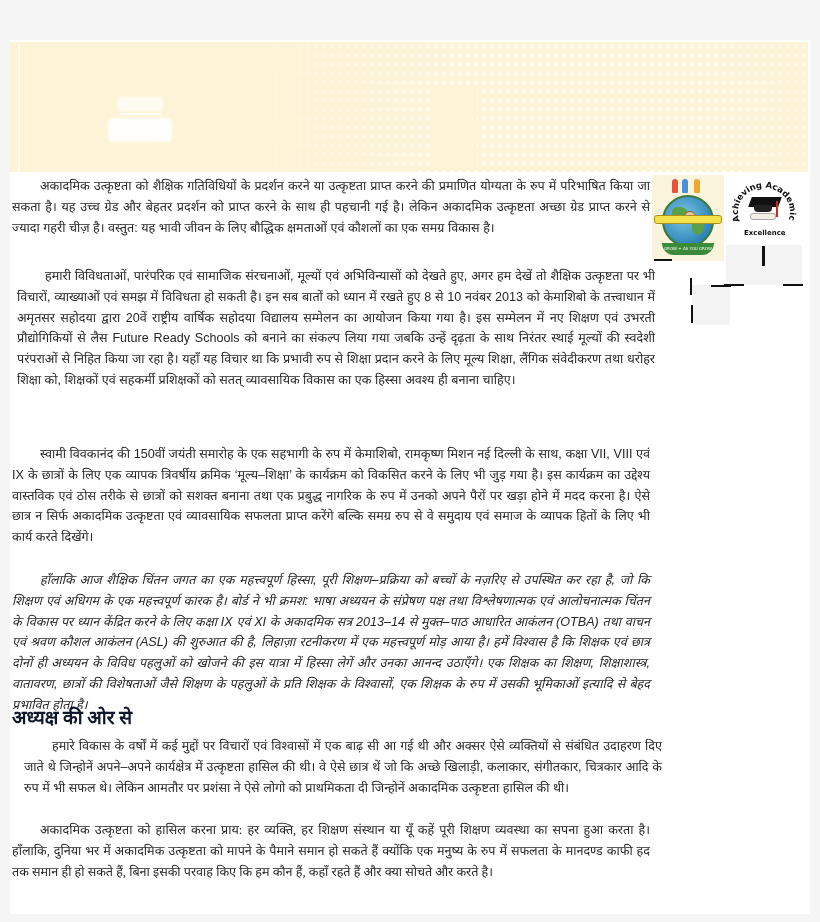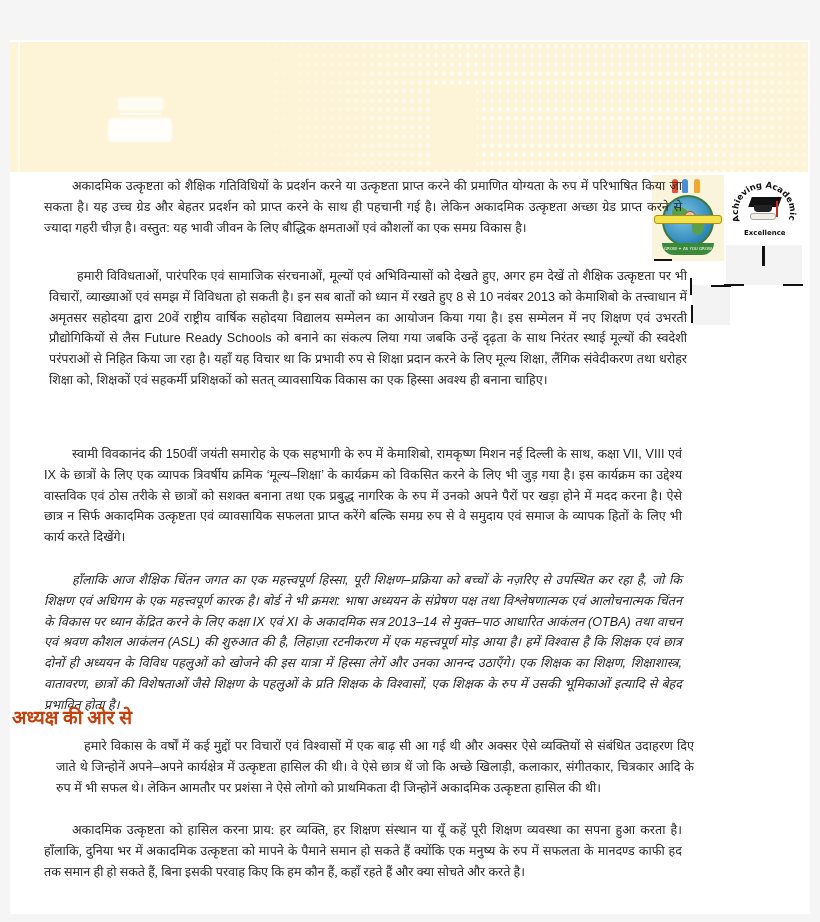--- a/index.html
+++ b/index.html
@@ -108,30 +108,30 @@
     .frag { position: absolute; background: #f3f3f3; }
     .tick { position: absolute; background: #111; }
     .content {
       position: absolute; left: 12px; top: 176px; width: 638px;
       font-family: "Liberation Sans", "DejaVu Sans", sans-serif;
       font-size: 12.6px;
       line-height: 20.8px;
       color: #262626;
       text-align: justify;
     }
-    .content p { text-indent: 28px; margin-left: 32px; }
+    .content p { text-indent: 28px; }
     .p1 { position: absolute; top: 0; left: 0; width: 638px; }
     .p2 { position: absolute; top: 90px; left: 5px; width: 638px; }
     .p3 { position: absolute; top: 268px; left: 0; width: 638px; }
     .p4 { position: absolute; top: 394px; left: 0; width: 638px; font-style: italic; }
     .section-title {
       position: absolute; top: 530px; left: 0;
       font-family: "Liberation Serif", "DejaVu Serif", serif;
       font-size: 19px; line-height: 24px;
-      color: #c2410c; text-indent: 0;
+      color: #0f172a; text-indent: 0;
     }
     .p5 { position: absolute; top: 560px; left: 12px; width: 638px; }
     .p6 { position: absolute; top: 644px; left: 0; width: 638px; font-family: Liberation Serif, serif; }
   </style>
 </head>
 <body>
 
 <div class="page"></div>
 
 <div class="banner">

